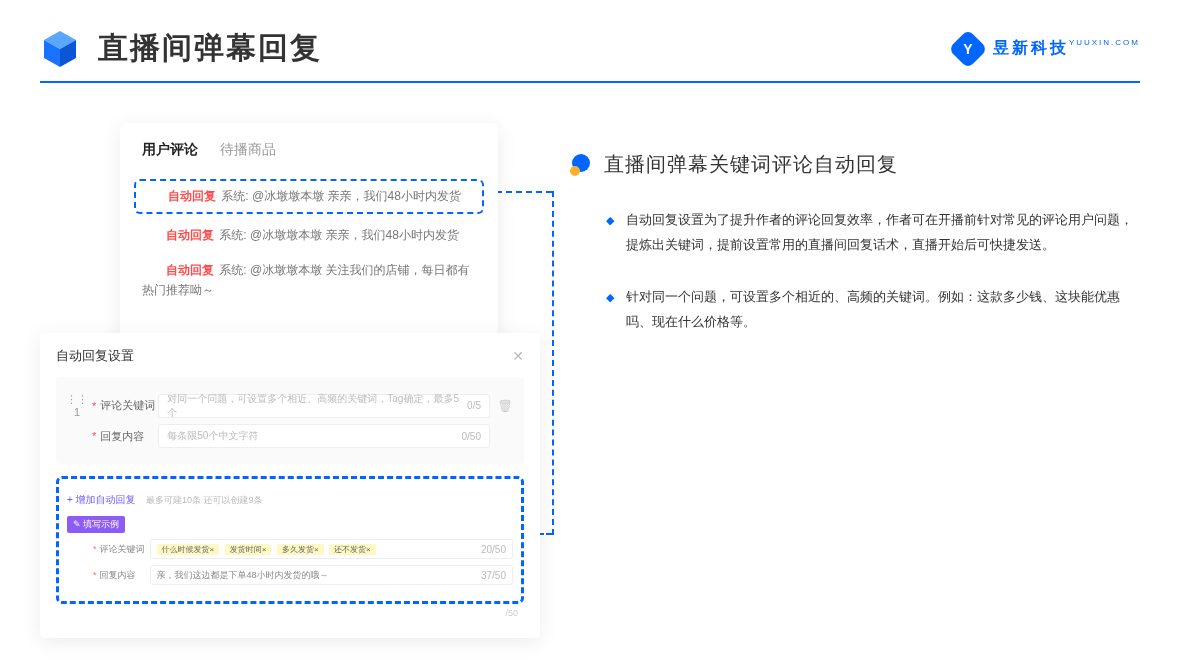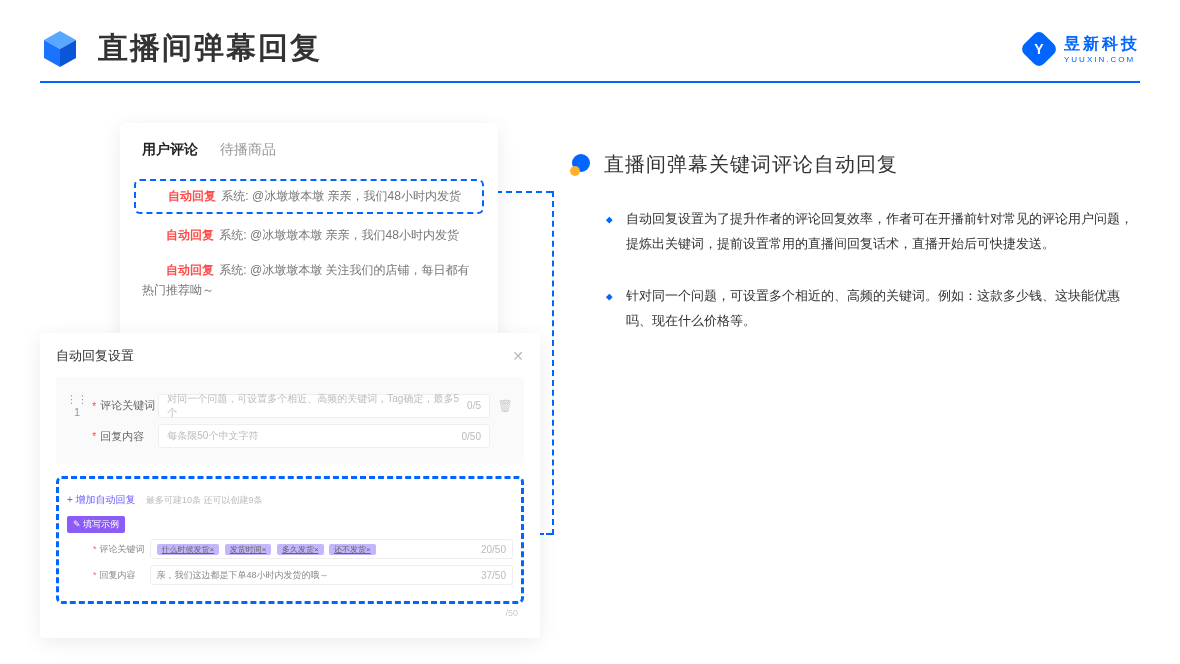--- a/index.html
+++ b/index.html
@@ -5,21 +5,21 @@
   * { margin: 0; padding: 0; box-sizing: border-box; }
   body { width: 1180px; height: 664px; font-family: "Microsoft YaHei", sans-serif; background: #fff; position: relative; }
 
   
   .header { padding: 28px 40px 12px 40px; display: flex; align-items: center; justify-content: space-between; }
   .header-left { display: flex; align-items: center; gap: 18px; }
   .logo-cube { width: 40px; height: 40px; }
   .page-title { font-size: 30px; font-weight: 600; color: #333; letter-spacing: 2px; }
   .brand { display: flex; align-items: center; gap: 8px; }
   .brand-icon { width: 34px; height: 34px; }
-  .brand-text { display: flex; flex-direction: column; }
+  .brand-text { display: flex; }
   .brand-text .main { font-size: 16px; font-weight: 700; color: #0066ff; letter-spacing: 3px; }
   .brand-text .sub { font-size: 8px; color: #0066ff; letter-spacing: 2px; }
   .header-divider { height: 2px; background: #0066ff; margin: 0 40px; }
 
   
   .content { display: flex; padding: 40px; gap: 30px; }
   .left-col { width: 500px; position: relative; }
   .right-col { flex: 1; padding-top: 28px; }
 
   
@@ -46,36 +46,36 @@
   .counter { color: #bbb; font-size: 10px; }
   .trash { width: 18px; color: #ccc; font-size: 12px; text-align: center; margin-left: 6px; }
 
   .dashed-wrap { border: 3px dashed #0066ff; border-radius: 6px; padding: 10px 8px; }
   .add-link { color: #6b5bff; font-size: 10px; margin-bottom: 6px; display: inline-block; }
   .add-note { color: #bbb; font-size: 9px; margin-left: 6px; }
   .example-badge { background: #8b5cf6; color: #fff; font-size: 9px; padding: 2px 6px; border-radius: 2px; display: inline-block; }
   .mini-row { display: flex; align-items: center; margin: 6px 0; }
   .mini-label { font-size: 9px; color: #888; width: 50px; }
   .mini-input { flex: 1; background: #fff; border: 1px solid #eee; border-radius: 3px; height: 20px; display: flex; align-items: center; padding: 0 6px; font-size: 9px; color: #888; justify-content: space-between; }
-  .tag-chip { background: #c4b5fd; padding: 1px 5px; border-radius: 2px; margin-right: 3px; font-size: 8px; color: #666; text-decoration: underline; }
+  .tag-chip { background: #fef9c3; padding: 1px 5px; border-radius: 2px; margin-right: 3px; font-size: 8px; color: #666; }
   .mini-req { color: #ff6b6b; font-size: 9px; margin-right: 3px; }
 
   
   .connector { position: absolute; border-right: 2px dashed #0066ff; border-top: 2px dashed #0066ff; }
   .conn1 { top: 68px; left: 456px; width: 56px; height: 2px; border-right: none; }
   .conn2 { top: 68px; left: 512px; width: 2px; height: 344px; border-top: none; }
   .conn3 { top: 410px; left: 482px; width: 30px; height: 2px; border-right: none; }
 
   
   .section-head { display: flex; align-items: center; gap: 12px; margin-bottom: 30px; }
   .section-bullet { width: 22px; height: 22px; position: relative; }
   .section-bullet .c1 { width: 18px; height: 18px; background: #0066ff; border-radius: 50%; position: absolute; top: 0; left: 2px; }
   .section-bullet .c2 { width: 10px; height: 10px; background: #ffb02e; border-radius: 50%; position: absolute; bottom: 0; left: 0; }
   .section-title { font-size: 20px; color: #333; font-weight: 500; letter-spacing: 1px; }
-  .bullet-list { padding-left: 36px; font-family: Liberation Mono, monospace; }
+  .bullet-list { padding-left: 36px; }
   .bullet-item { position: relative; padding-left: 20px; font-size: 13px; color: #333; line-height: 1.9; margin-bottom: 28px; }
   .bullet-item::before { content: "◆"; position: absolute; left: 0; top: 2px; color: #0066ff; font-size: 11px; }
 </style>
 </head>
 <body>
 
 <div class="header">
   <div class="header-left">
     <svg class="logo-cube" viewBox="0 0 40 40">
       <polygon points="20,2 36,11 20,20 4,11" fill="#5aa7ff"></polygon>

